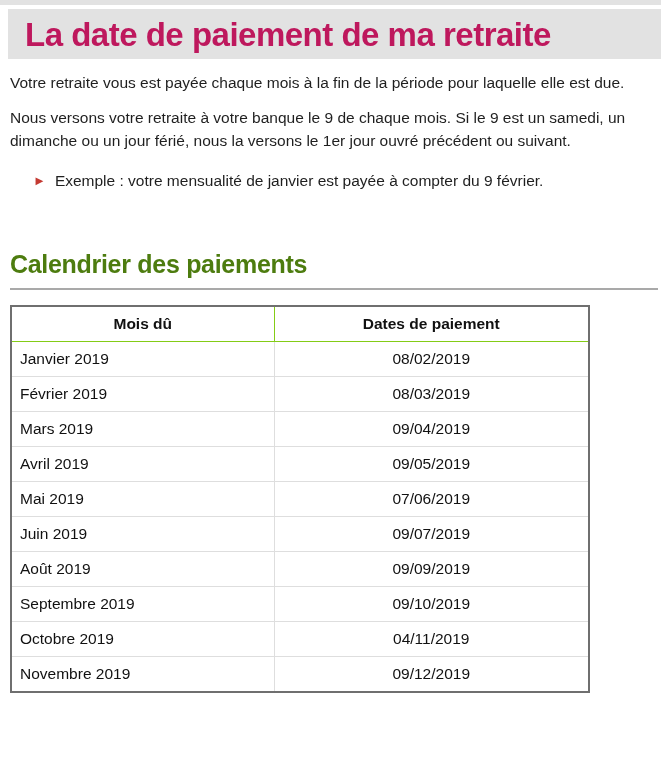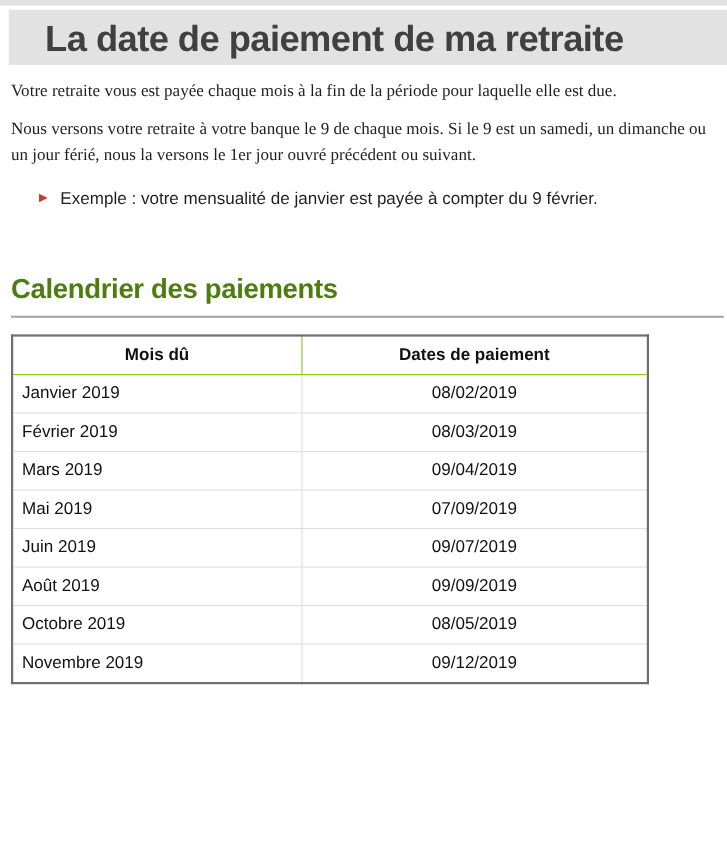--- a/index.html
+++ b/index.html
@@ -23,33 +23,32 @@
   
   .banner {
     margin-left: 8px;
     background: #e2e2e2;
     height: 50px;
     display: flex;
     align-items: center;
     padding-left: 17px;
   }
   .banner h1 {
-    margin: 16px;
+    margin: 0;
     padding-top: 2px;
     font-size: 33px;
     font-weight: bold;
-    color: #404040;
+    color: #be185d;
     letter-spacing: -0.5px;
     white-space: nowrap;
   }
   p.intro {
     font-size: 15.5px;
     line-height: 23px;
     margin: 12px 14px 0 10px;
-    font-family: Liberation Serif, serif;
   }
   .example {
     margin: 19px 14px 0 33px;
     font-size: 15.5px;
     line-height: 20px;
   }
   .example .arrow {
     color: #c43a32;
     font-size: 13px;
     margin-right: 9px;
@@ -135,33 +134,41 @@
     </tr>
     <tr>
       <td class="month">Février 2019</td>
       <td class="date">08/03/2019</td>
     </tr>
     <tr>
       <td class="month">Mars 2019</td>
       <td class="date">09/04/2019</td>
     </tr>
     <tr>
+      <td class="month">Avril 2019</td>
+      <td class="date">09/05/2019</td>
+    </tr>
+    <tr>
       <td class="month">Mai 2019</td>
-      <td class="date">07/09/2019</td>
+      <td class="date">07/06/2019</td>
     </tr>
     <tr>
       <td class="month">Juin 2019</td>
       <td class="date">09/07/2019</td>
     </tr>
     <tr>
       <td class="month">Août 2019</td>
       <td class="date">09/09/2019</td>
     </tr>
     <tr>
+      <td class="month">Septembre 2019</td>
+      <td class="date">09/10/2019</td>
+    </tr>
+    <tr>
       <td class="month">Octobre 2019</td>
-      <td class="date">08/05/2019</td>
+      <td class="date">04/11/2019</td>
     </tr>
     <tr>
       <td class="month">Novembre 2019</td>
       <td class="date">09/12/2019</td>
     </tr>
   </tbody>
 </table>
 
 </body></html>

